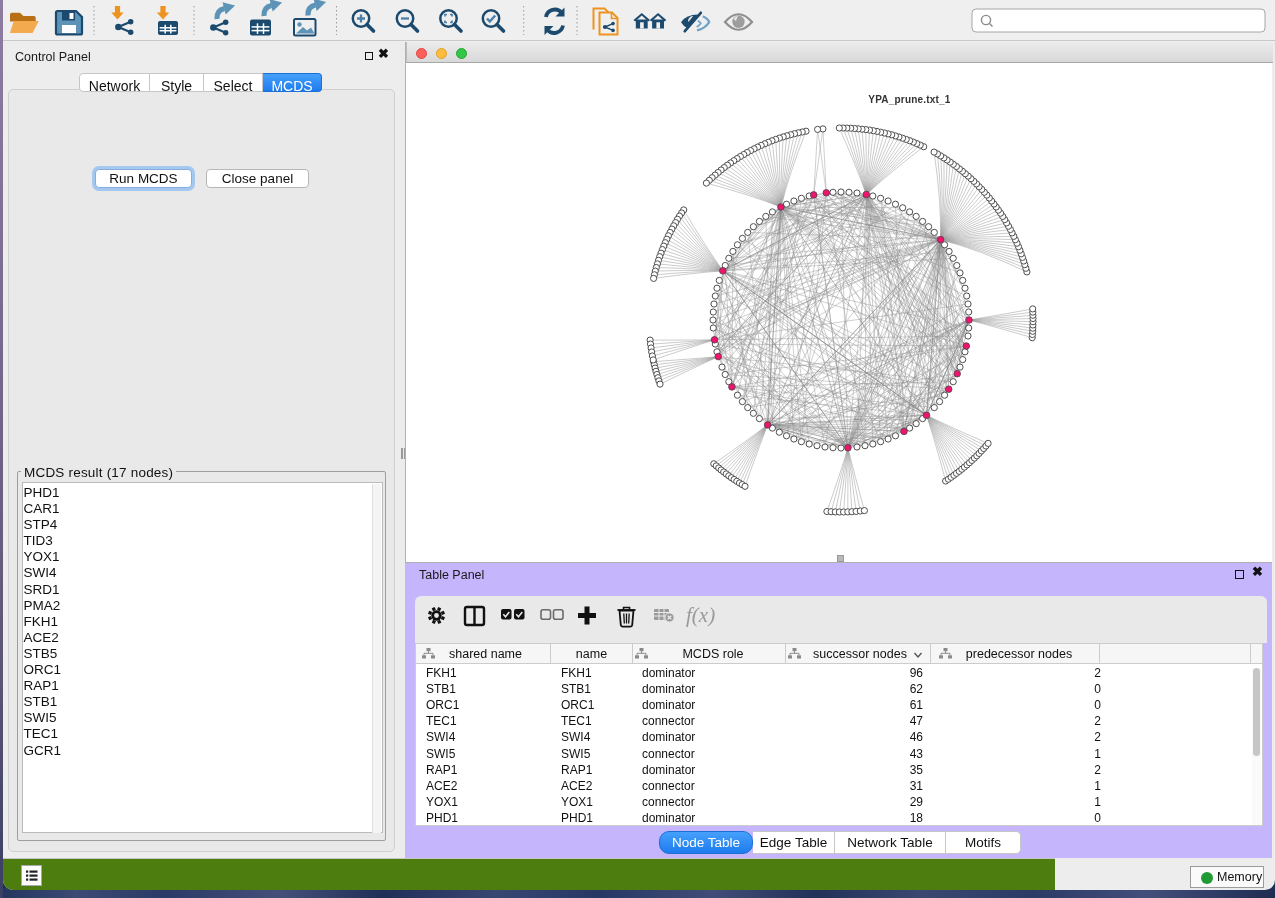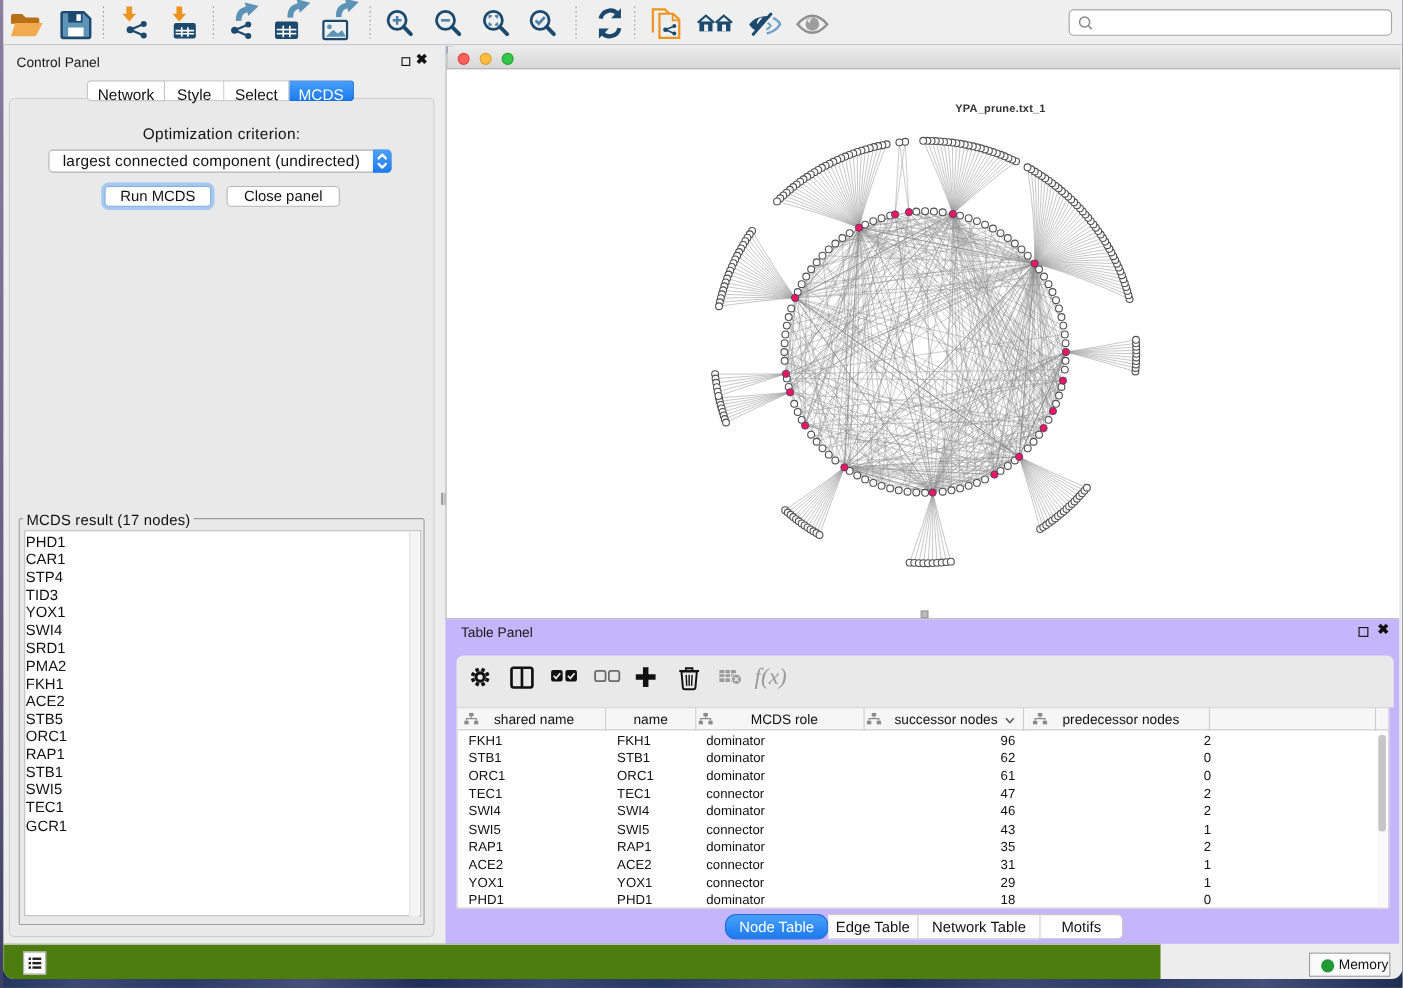--- a/index.html
+++ b/index.html
@@ -163,27 +163,20 @@
       </svg></div>
   <div class="abs" id="cp-title">Control Panel</div>
   <div class="abs" id="cp-sq"></div>
   <div class="abs" id="cp-x">✖</div>
   <div class="abs" id="cp-panel"></div>
   <div class="abs tabbar">
     <div class="tab" style="width:71px;">Network</div>
     <div class="tab" style="width:54px;">Style</div>
     <div class="tab" style="width:59px;">Select</div>
     <div class="tab sel" style="width:59px;">MCDS</div>
-  </div>
-  <div class="abs" id="opt-label">Optimization criterion:</div>
-  <div class="abs" id="dropdown">largest connected component (undirected)
-    <div class="abs" id="dd-step"><svg width="17" height="21" viewBox="0 0 17 21" xmlns="http://www.w3.org/2000/svg">
-          <path d="M5.2,8 L8.5,4.6 L11.8,8" fill="none" stroke="#fff" stroke-width="2.1" stroke-linecap="round" stroke-linejoin="round"></path>
-          <path d="M5.2,13 L8.5,16.4 L11.8,13" fill="none" stroke="#fff" stroke-width="2.1" stroke-linecap="round" stroke-linejoin="round"></path>
-        </svg></div>
   </div>
   <div class="btn" id="btn-run">Run MCDS</div>
   <div class="btn" id="btn-close">Close panel</div>
   <div class="abs" id="fieldset"></div>
   <div class="abs" id="legend">MCDS result (17 nodes)</div>
   <div class="abs" id="listbox">PHD1<br>CAR1<br>STP4<br>TID3<br>YOX1<br>SWI4<br>SRD1<br>PMA2<br>FKH1<br>ACE2<br>STB5<br>ORC1<br>RAP1<br>STB1<br>SWI5<br>TEC1<br>GCR1<div class="sb"></div></div>
   <div class="abs" id="vsplit">
       <div class="abs" style="left:1px;top:406px;width:1.5px;height:11px;background:#9a9a9a;"></div>
       <div class="abs" style="left:4px;top:406px;width:1.5px;height:11px;background:#9a9a9a;"></div>
     </div>

